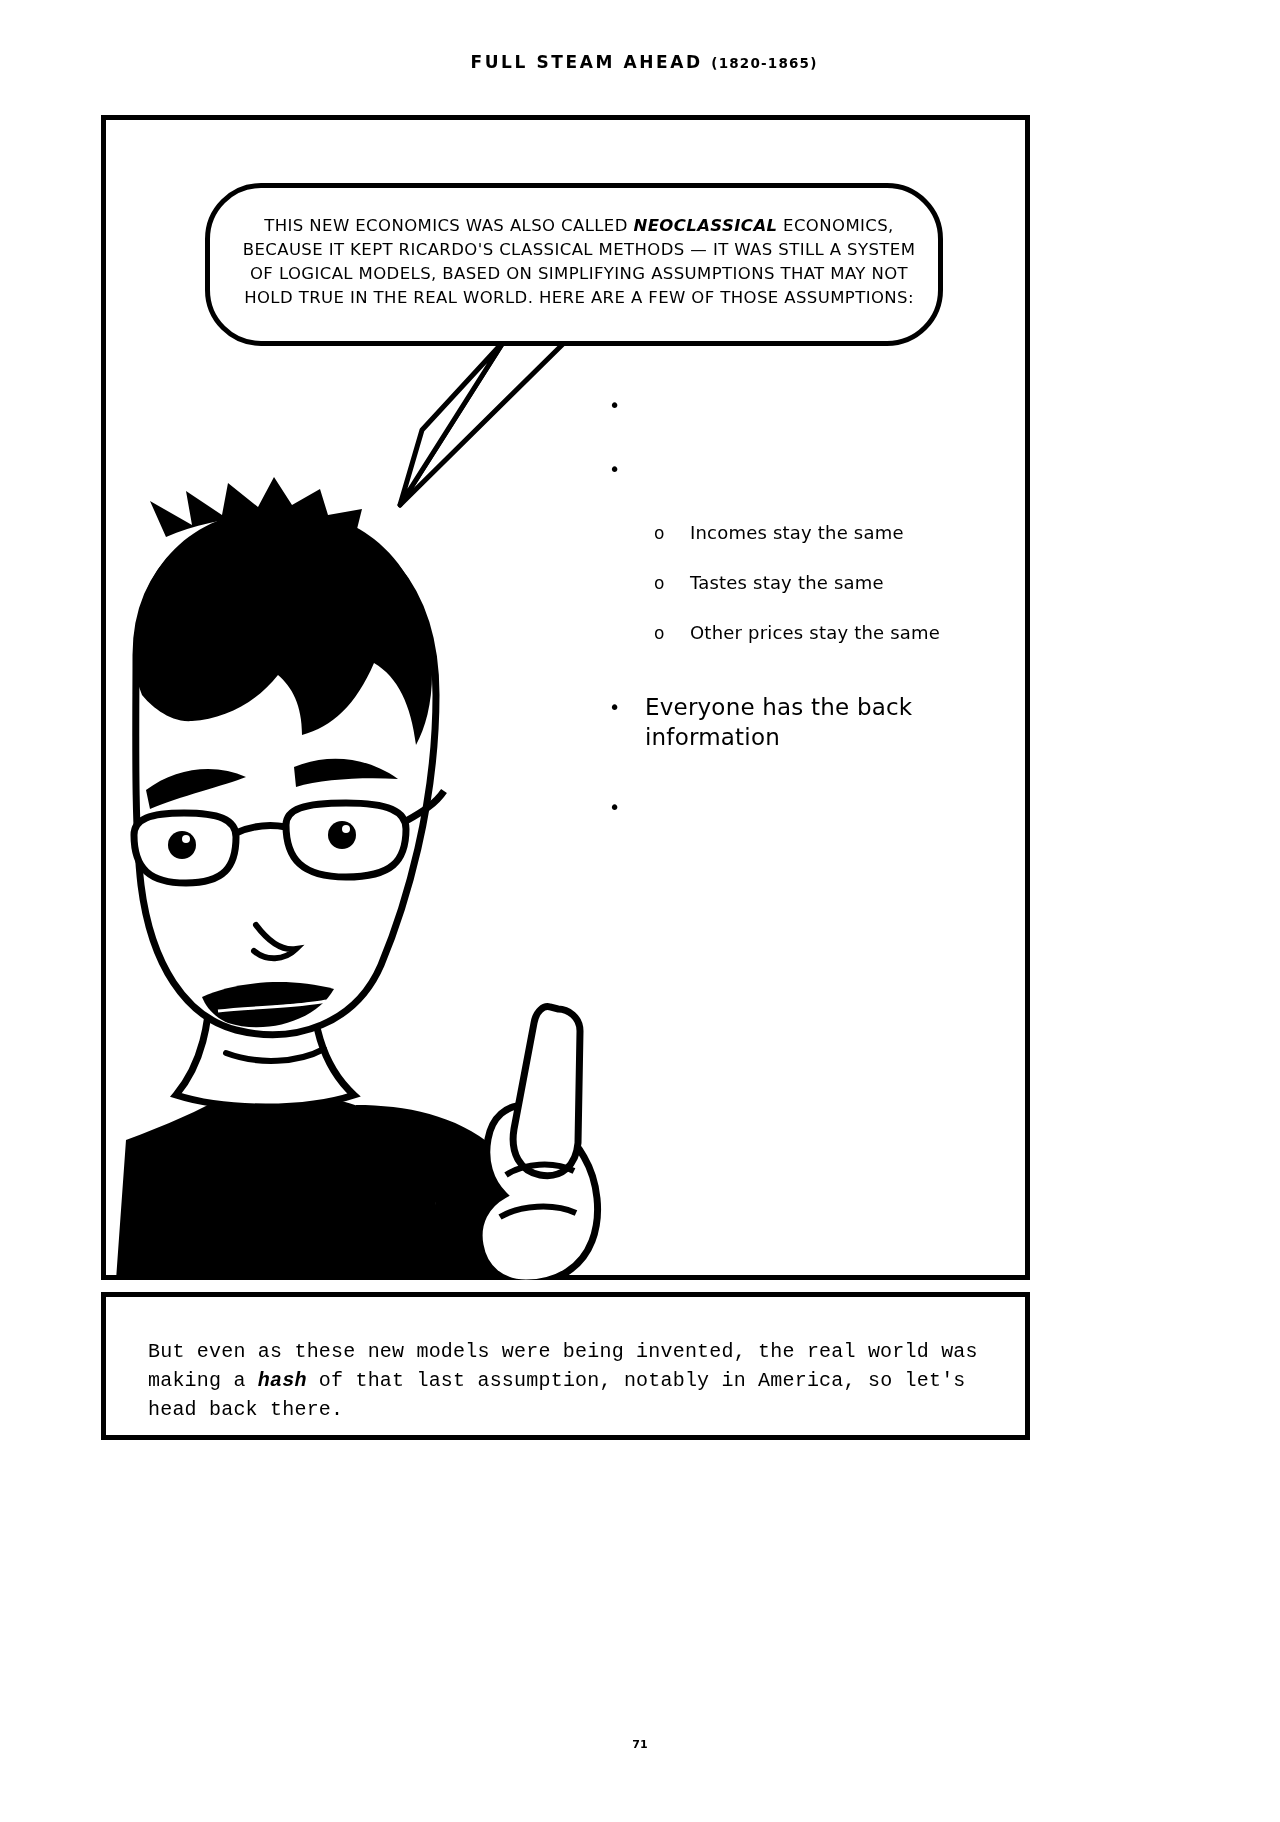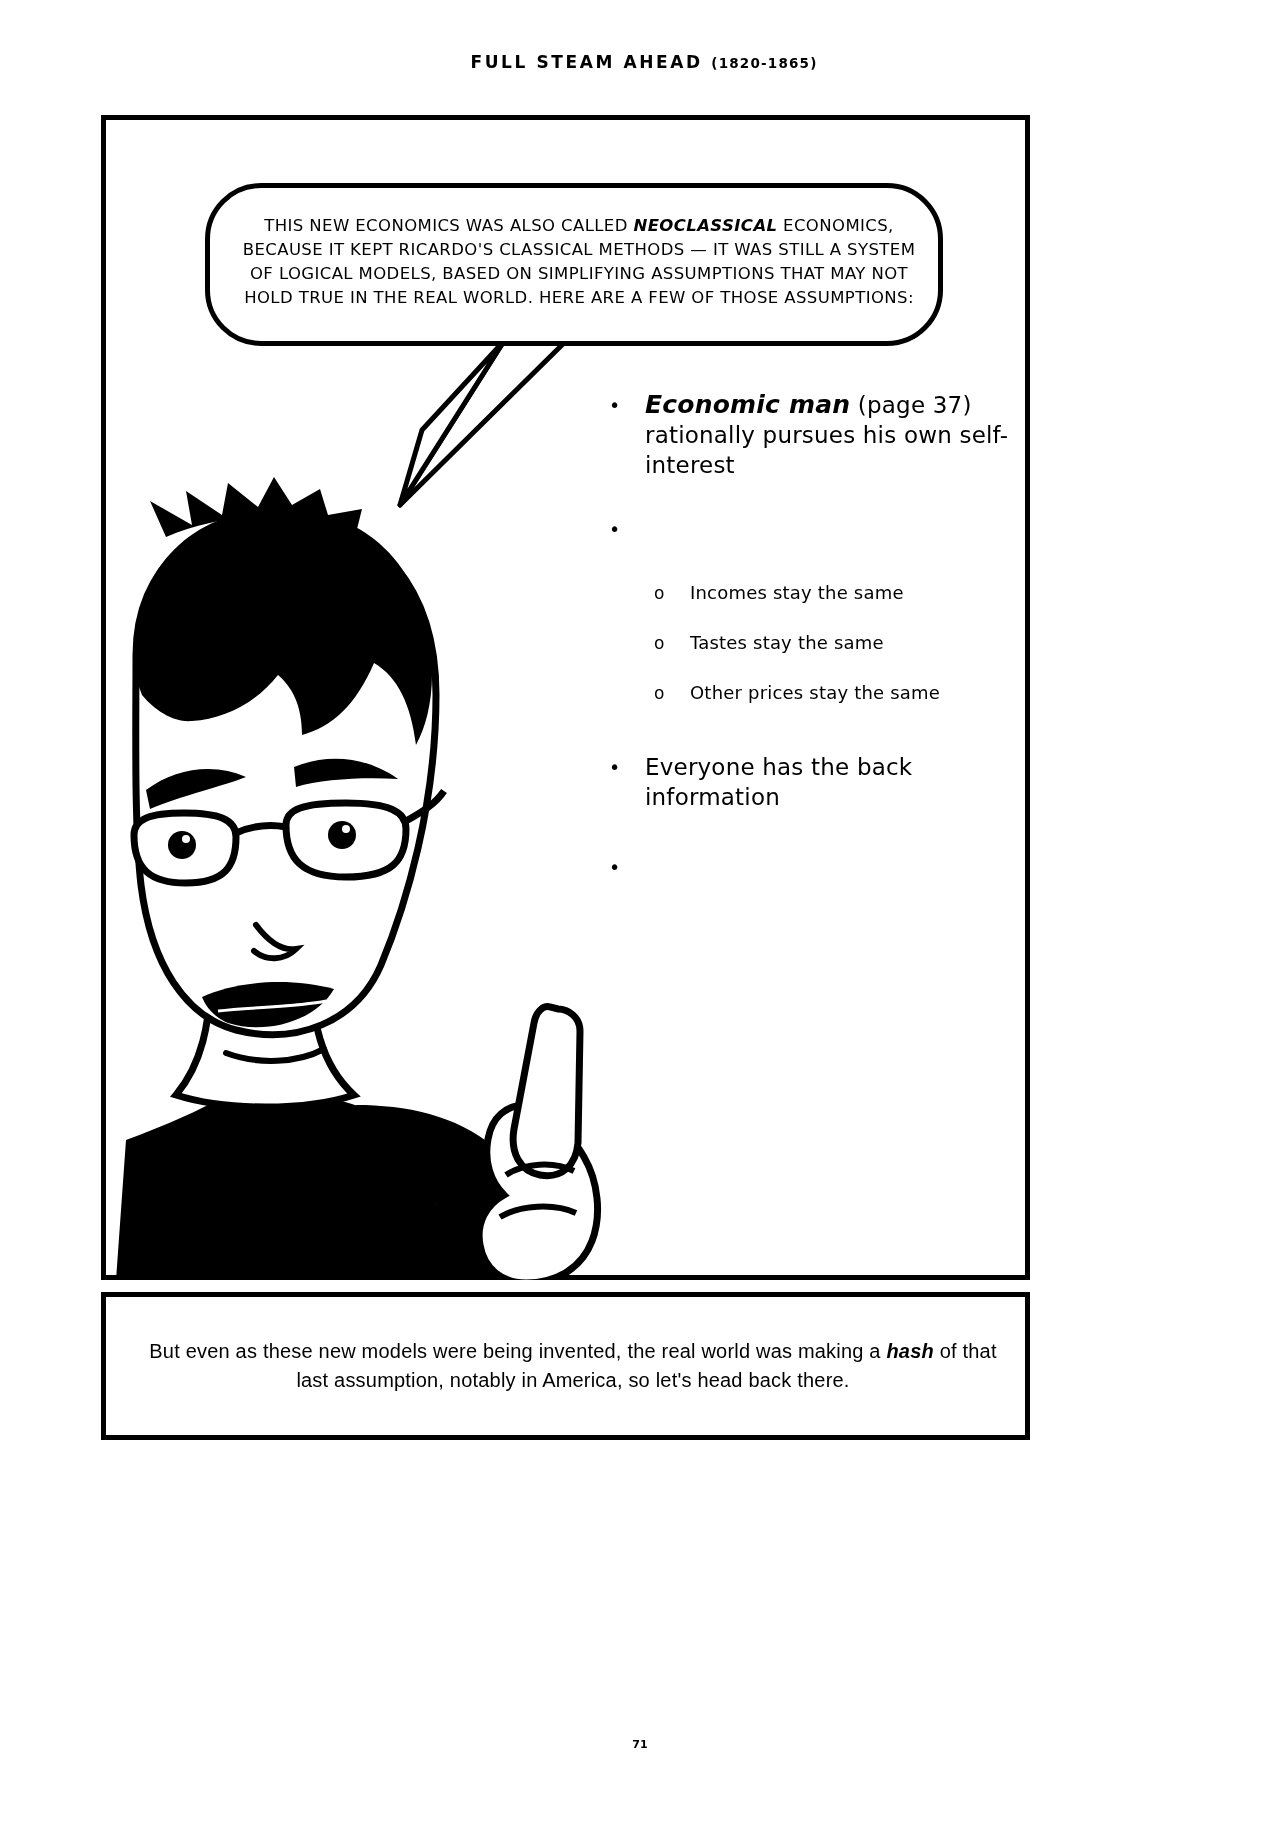--- a/index.html
+++ b/index.html
@@ -148,25 +148,24 @@
     height: 148px;
     border: 5px solid #000;
     box-sizing: border-box;
     background: #fff;
   }
   .caption-text {
     position: absolute;
     left: 42px;
     top: 40px;
     width: 850px;
-    font-family: Liberation Sans, sans-serif;
+    font-family: Liberation Mono, monospace;
     font-size: 20px;
     line-height: 29px;
     letter-spacing: 0.2px;
-    text-align: center;
   }
   .caption-text b {
     font-weight: 700;
     font-style: italic;
   }
 
   
   .page-number {
     position: absolute;
     left: 0;
@@ -256,21 +255,20 @@
     <path d="M444 602 C 438 600, 430 606, 428 618 L 408 724 C 404 748, 414 766, 434 770
              C 456 774, 470 760, 472 738 L 474 626 C 474 612, 462 604, 452 604 Z" fill="#ffffff" stroke="#000000" stroke-width="7"></path>
     <path d="M400 770 C 418 758, 448 756, 468 766" fill="none" stroke="#000000" stroke-width="6"></path>
     <path d="M394 812 C 414 800, 448 798, 470 808" fill="none" stroke="#000000" stroke-width="6"></path>
   </svg>
 
   <div class="bullets">
 
     <div class="bullet-row">
       <div class="marker">•</div>
-      <div class="btext"><b>Economic man</b><span> (page 37) rationally pursues his own self-interest</span></div>
     </div>
 
     <div class="bullet-row">
       <div class="marker">•</div>
     </div>
 
     <div class="bullet-row sub">
       <div class="marker circle">o</div>
       <div class="btext sub">Incomes stay the same</div>
     </div>

